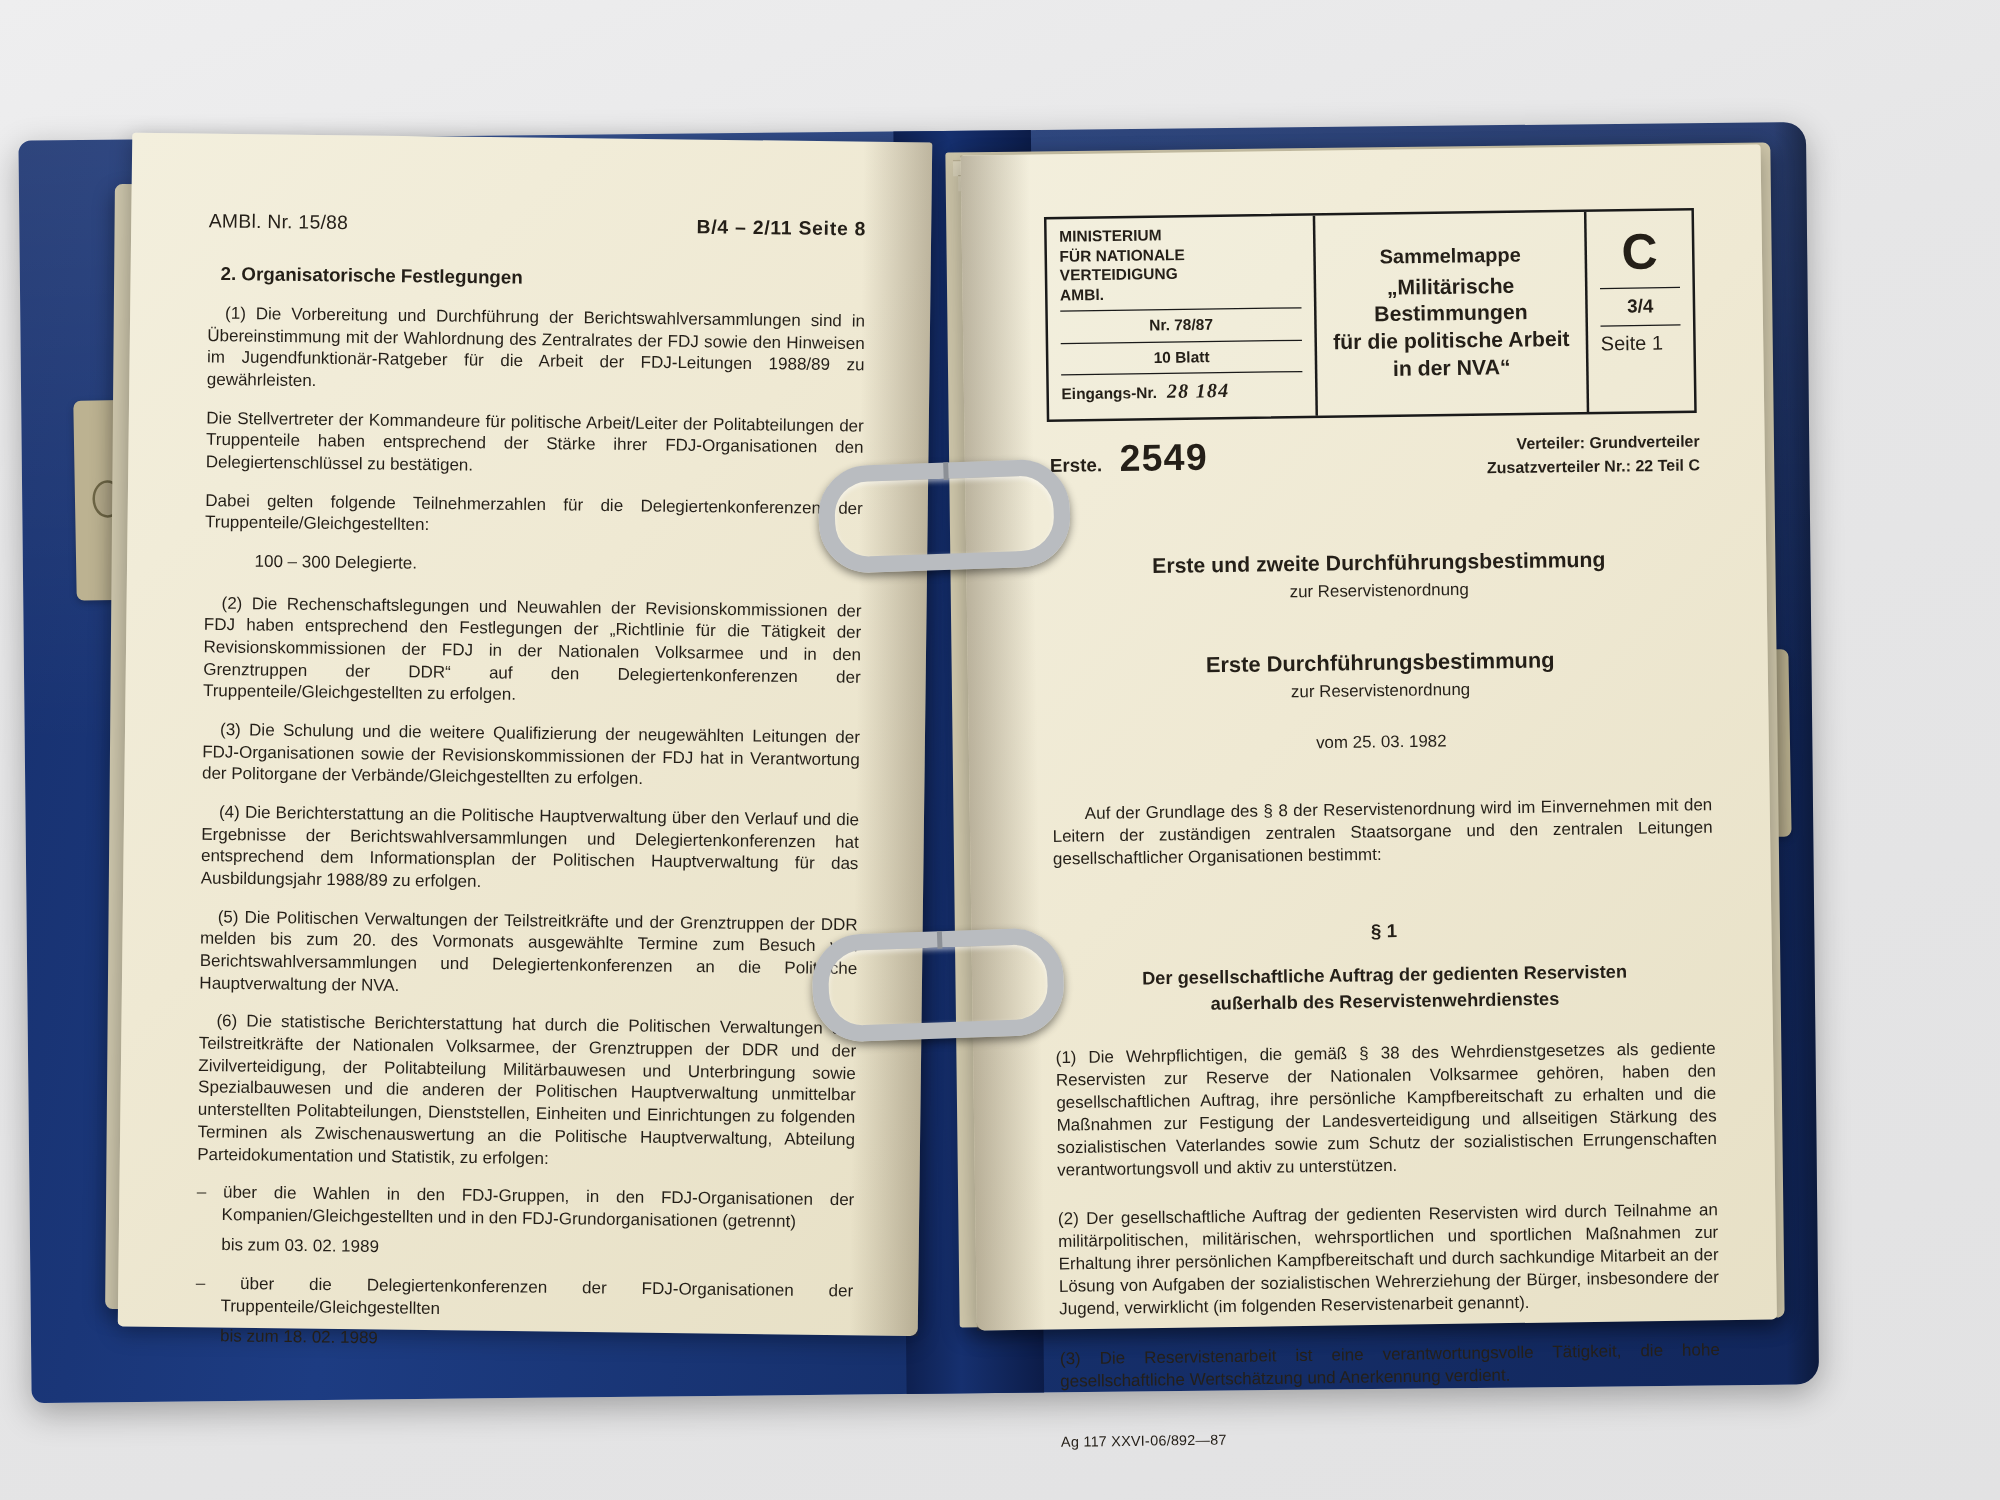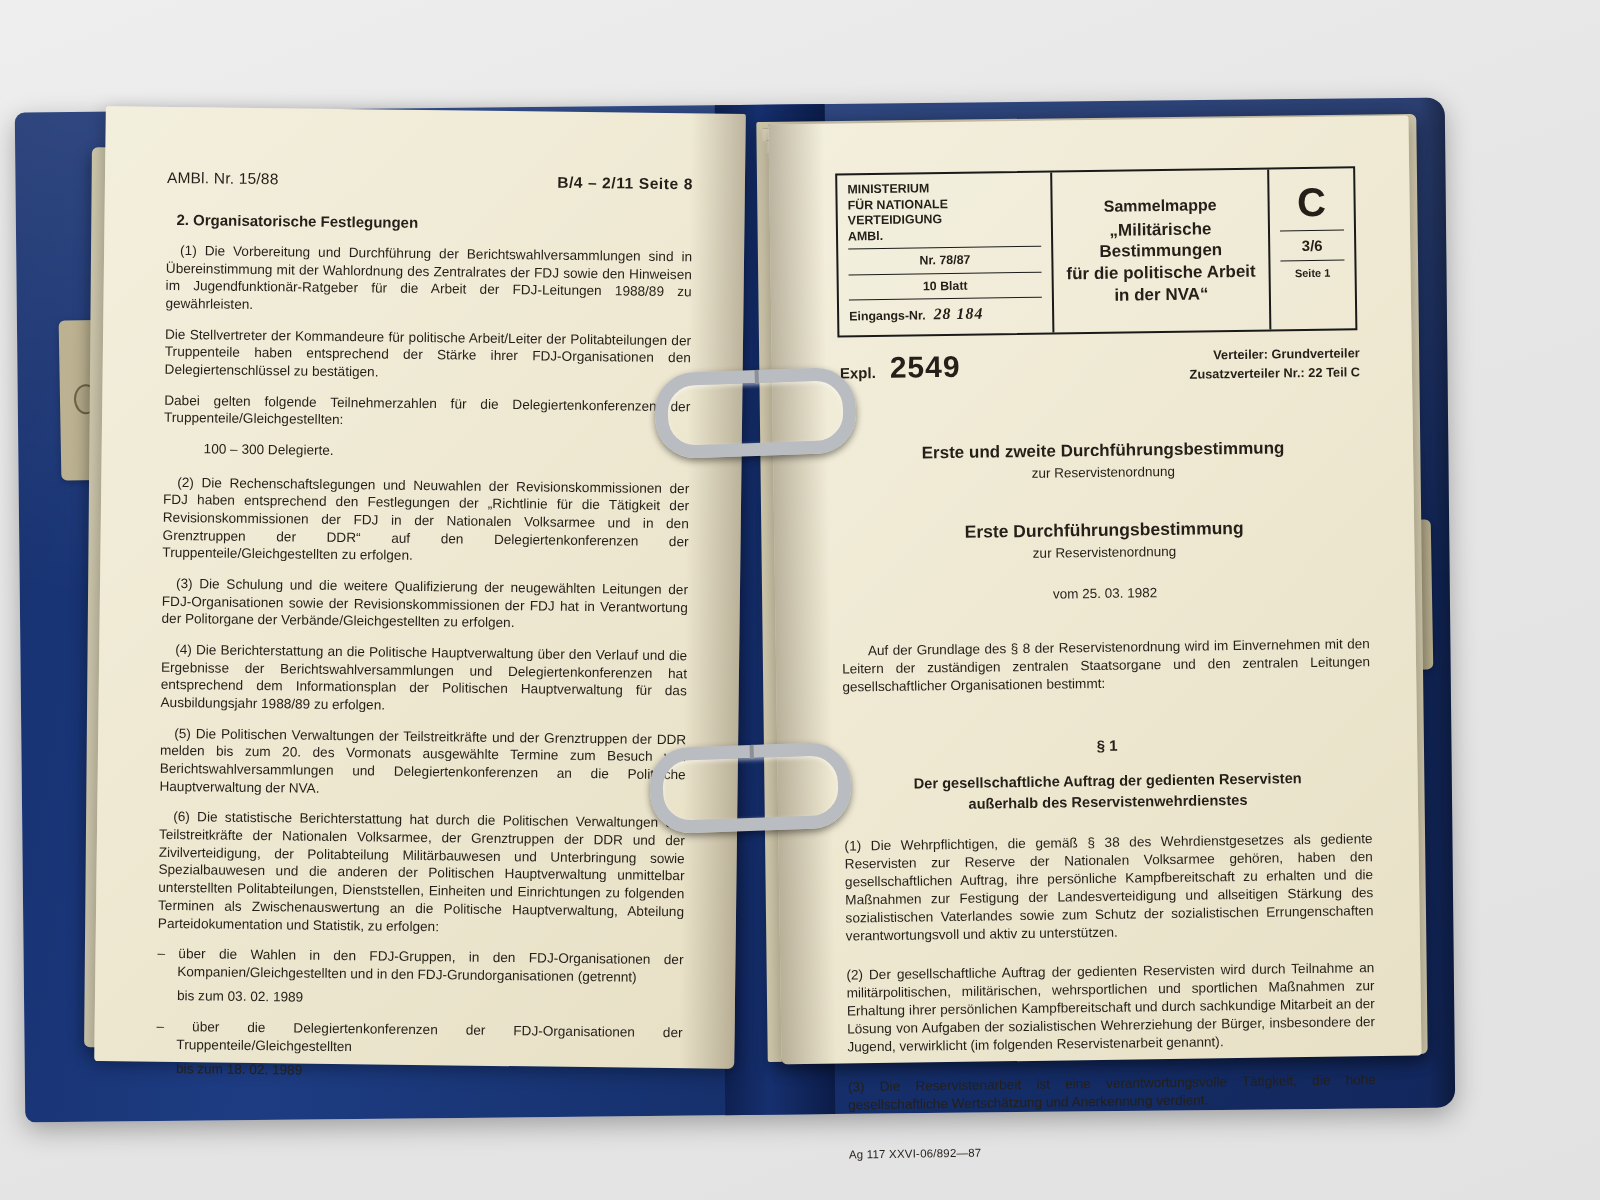--- a/index.html
+++ b/index.html
@@ -244,23 +244,23 @@
     border-bottom: 1.6px solid #1a1a1a;
     width: 100%; text-align: center;
   }
   .sb-right .mid {
     font-size: 15px; font-weight: 700;
     padding: 6px 0;
     border-bottom: 1.6px solid #1a1a1a;
     width: 100%; text-align: center;
   }
   .sb-right .small {
-    font-size: 11px; font-weight: 700;
+    font-size: 16px; font-weight: 400;
     padding: 6px 0 2px 0;
-    width: 100%; text-align: center;
+    width: 100%; text-align: left;
   }
   .handwritten {
     font-family: "Liberation Serif", serif;
     font-style: italic;
     font-size: 16px;
     letter-spacing: 1px;
   }
 
   .expl-row {
     display: flex;
@@ -402,28 +402,28 @@
           </div>
         </div>
         <div class="sb-col sb-mid">
           <div class="l1">Sammelmappe</div>
           <div>„Militärische Bestimmungen</div>
           <div>für die politische Arbeit</div>
           <div>in der NVA“</div>
         </div>
         <div class="sb-col sb-right">
           <div class="big">C</div>
-          <div class="mid">3/6</div>
+          <div class="mid">3/4</div>
           <div class="small">Seite 1</div>
         </div>
       </div>
 
       <div class="expl-row">
         <div class="expl-left">
-          <span class="expl-label">Expl.</span>
+          <span class="expl-label">Erste.</span>
           <span class="expl-num">2549</span>
         </div>
         <div class="expl-right">
           <div>Verteiler: Grundverteiler</div>
           <div>Zusatzverteiler Nr.: 22 Teil C</div>
         </div>
       </div>
 
       <div class="doc-title">Erste und zweite Durchführungsbestimmung</div>
       <div class="doc-sub">zur Reservistenordnung</div>

